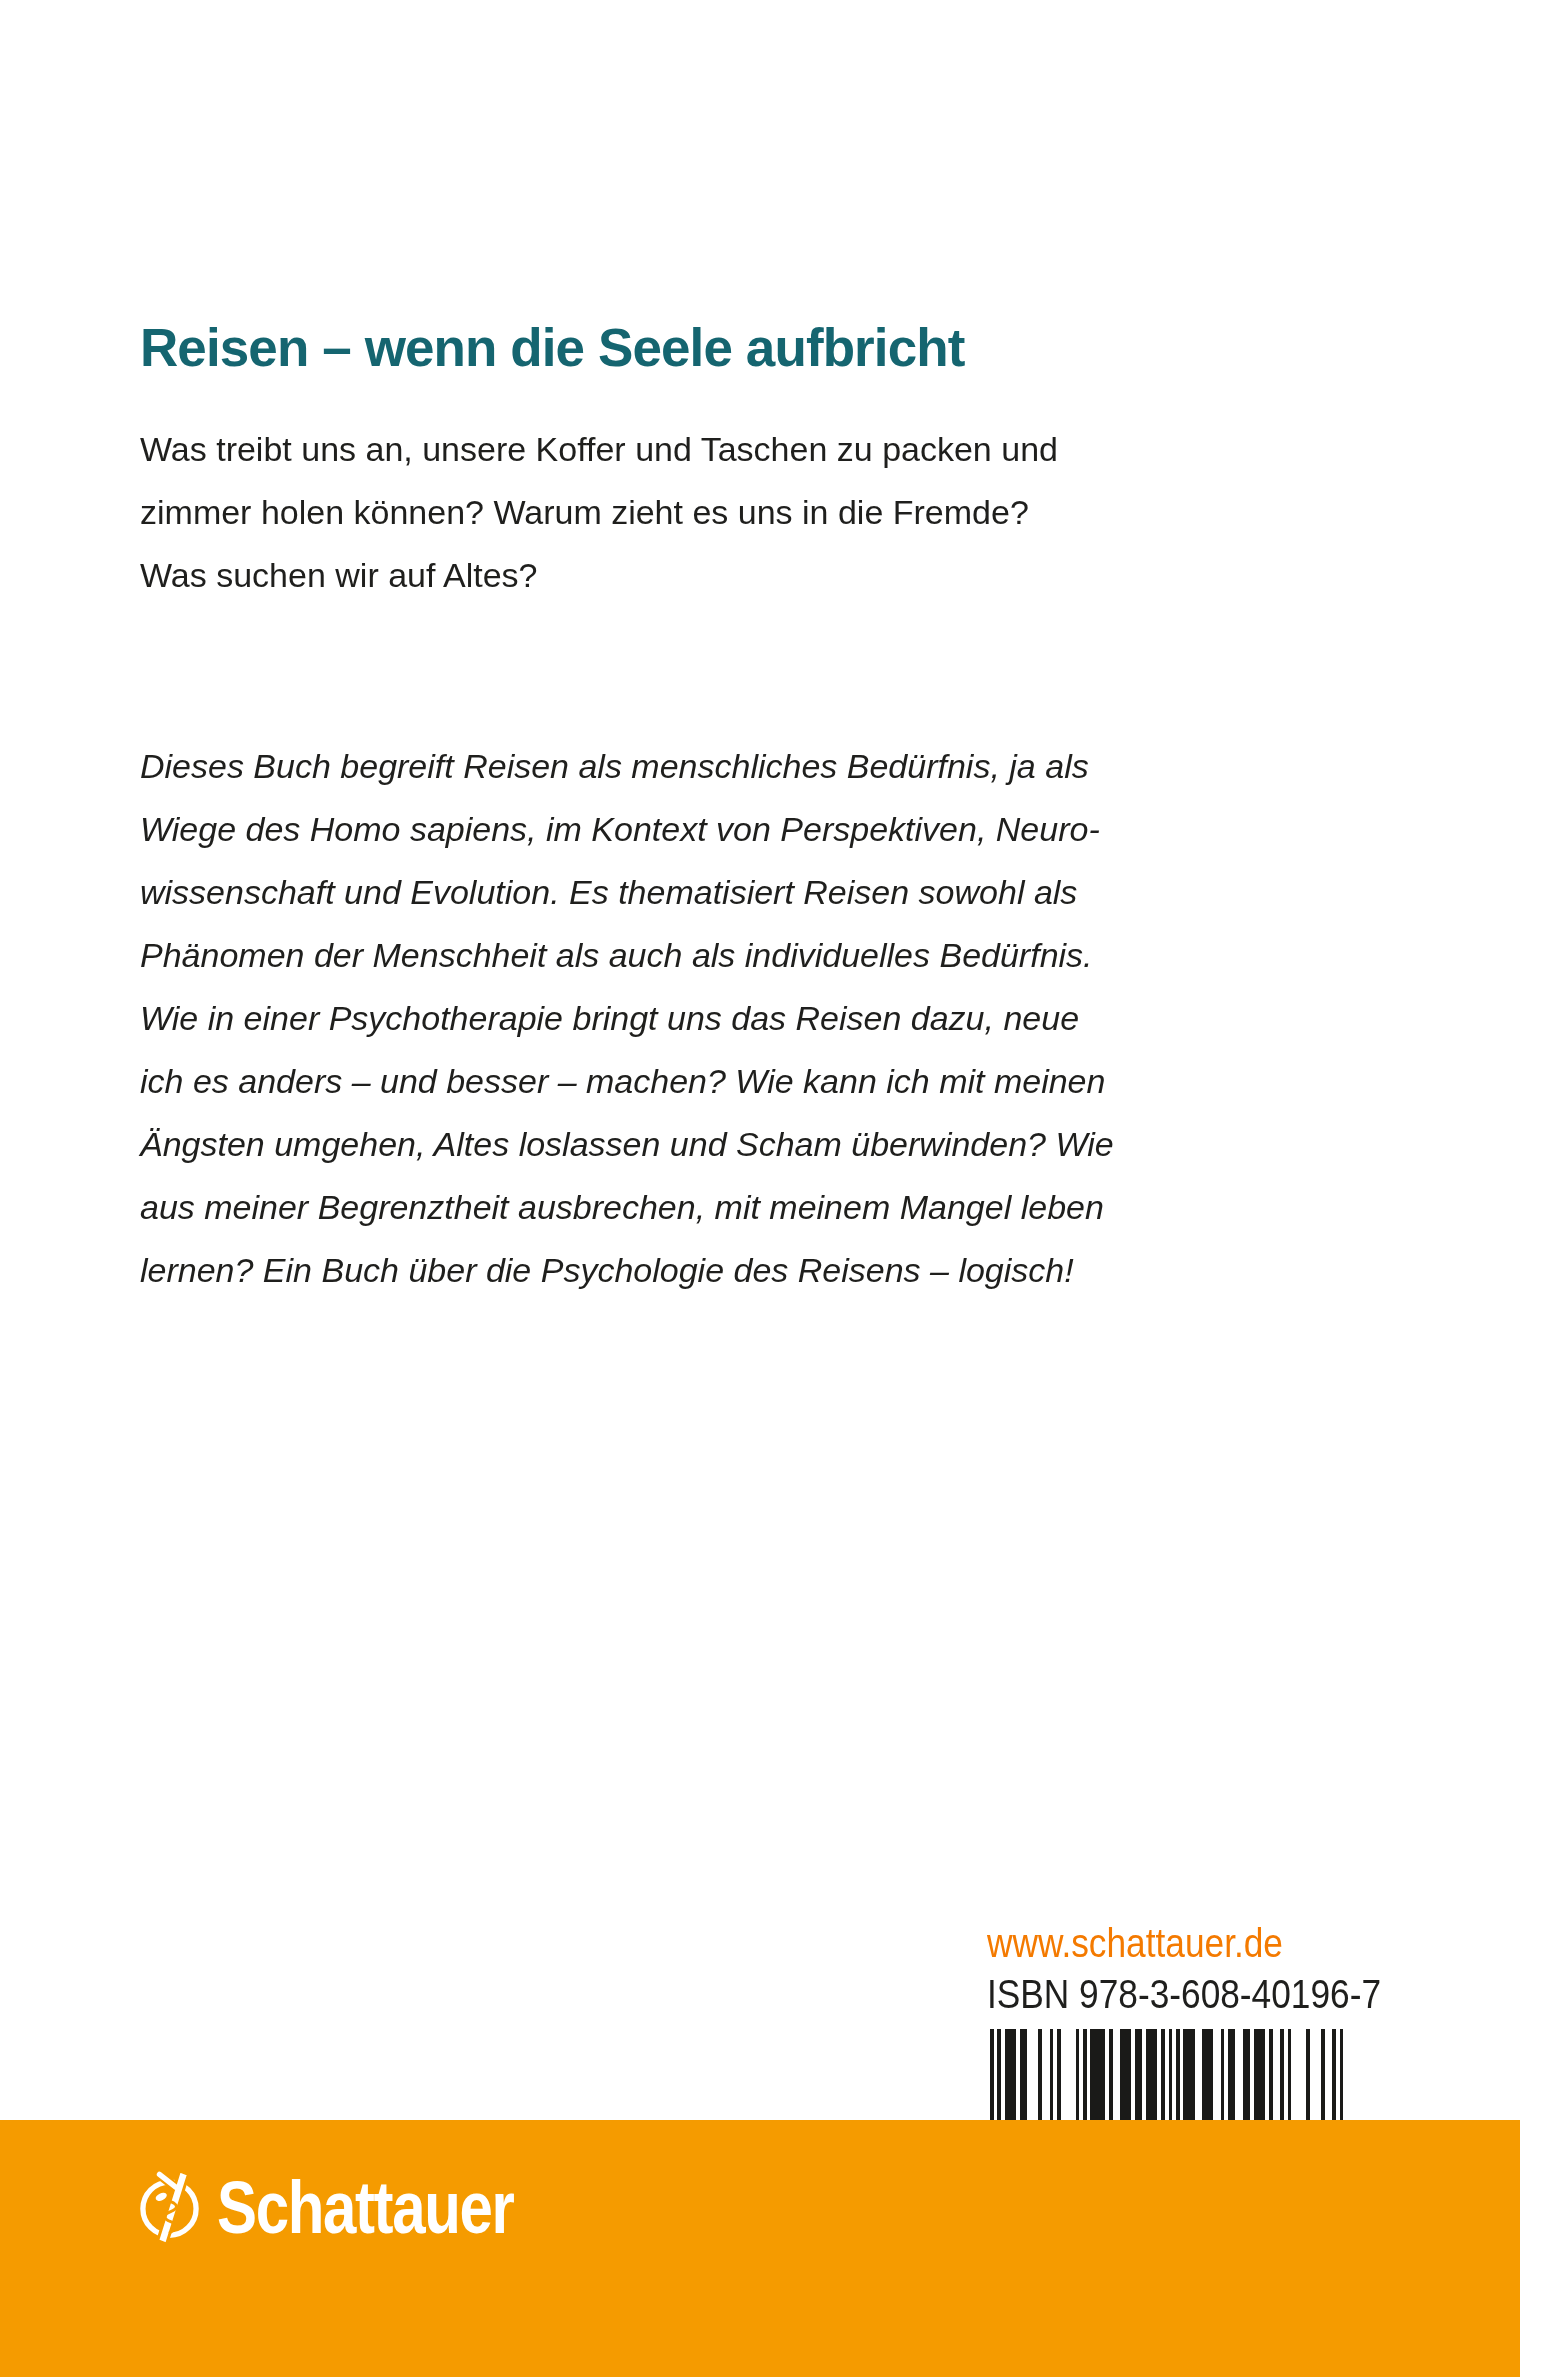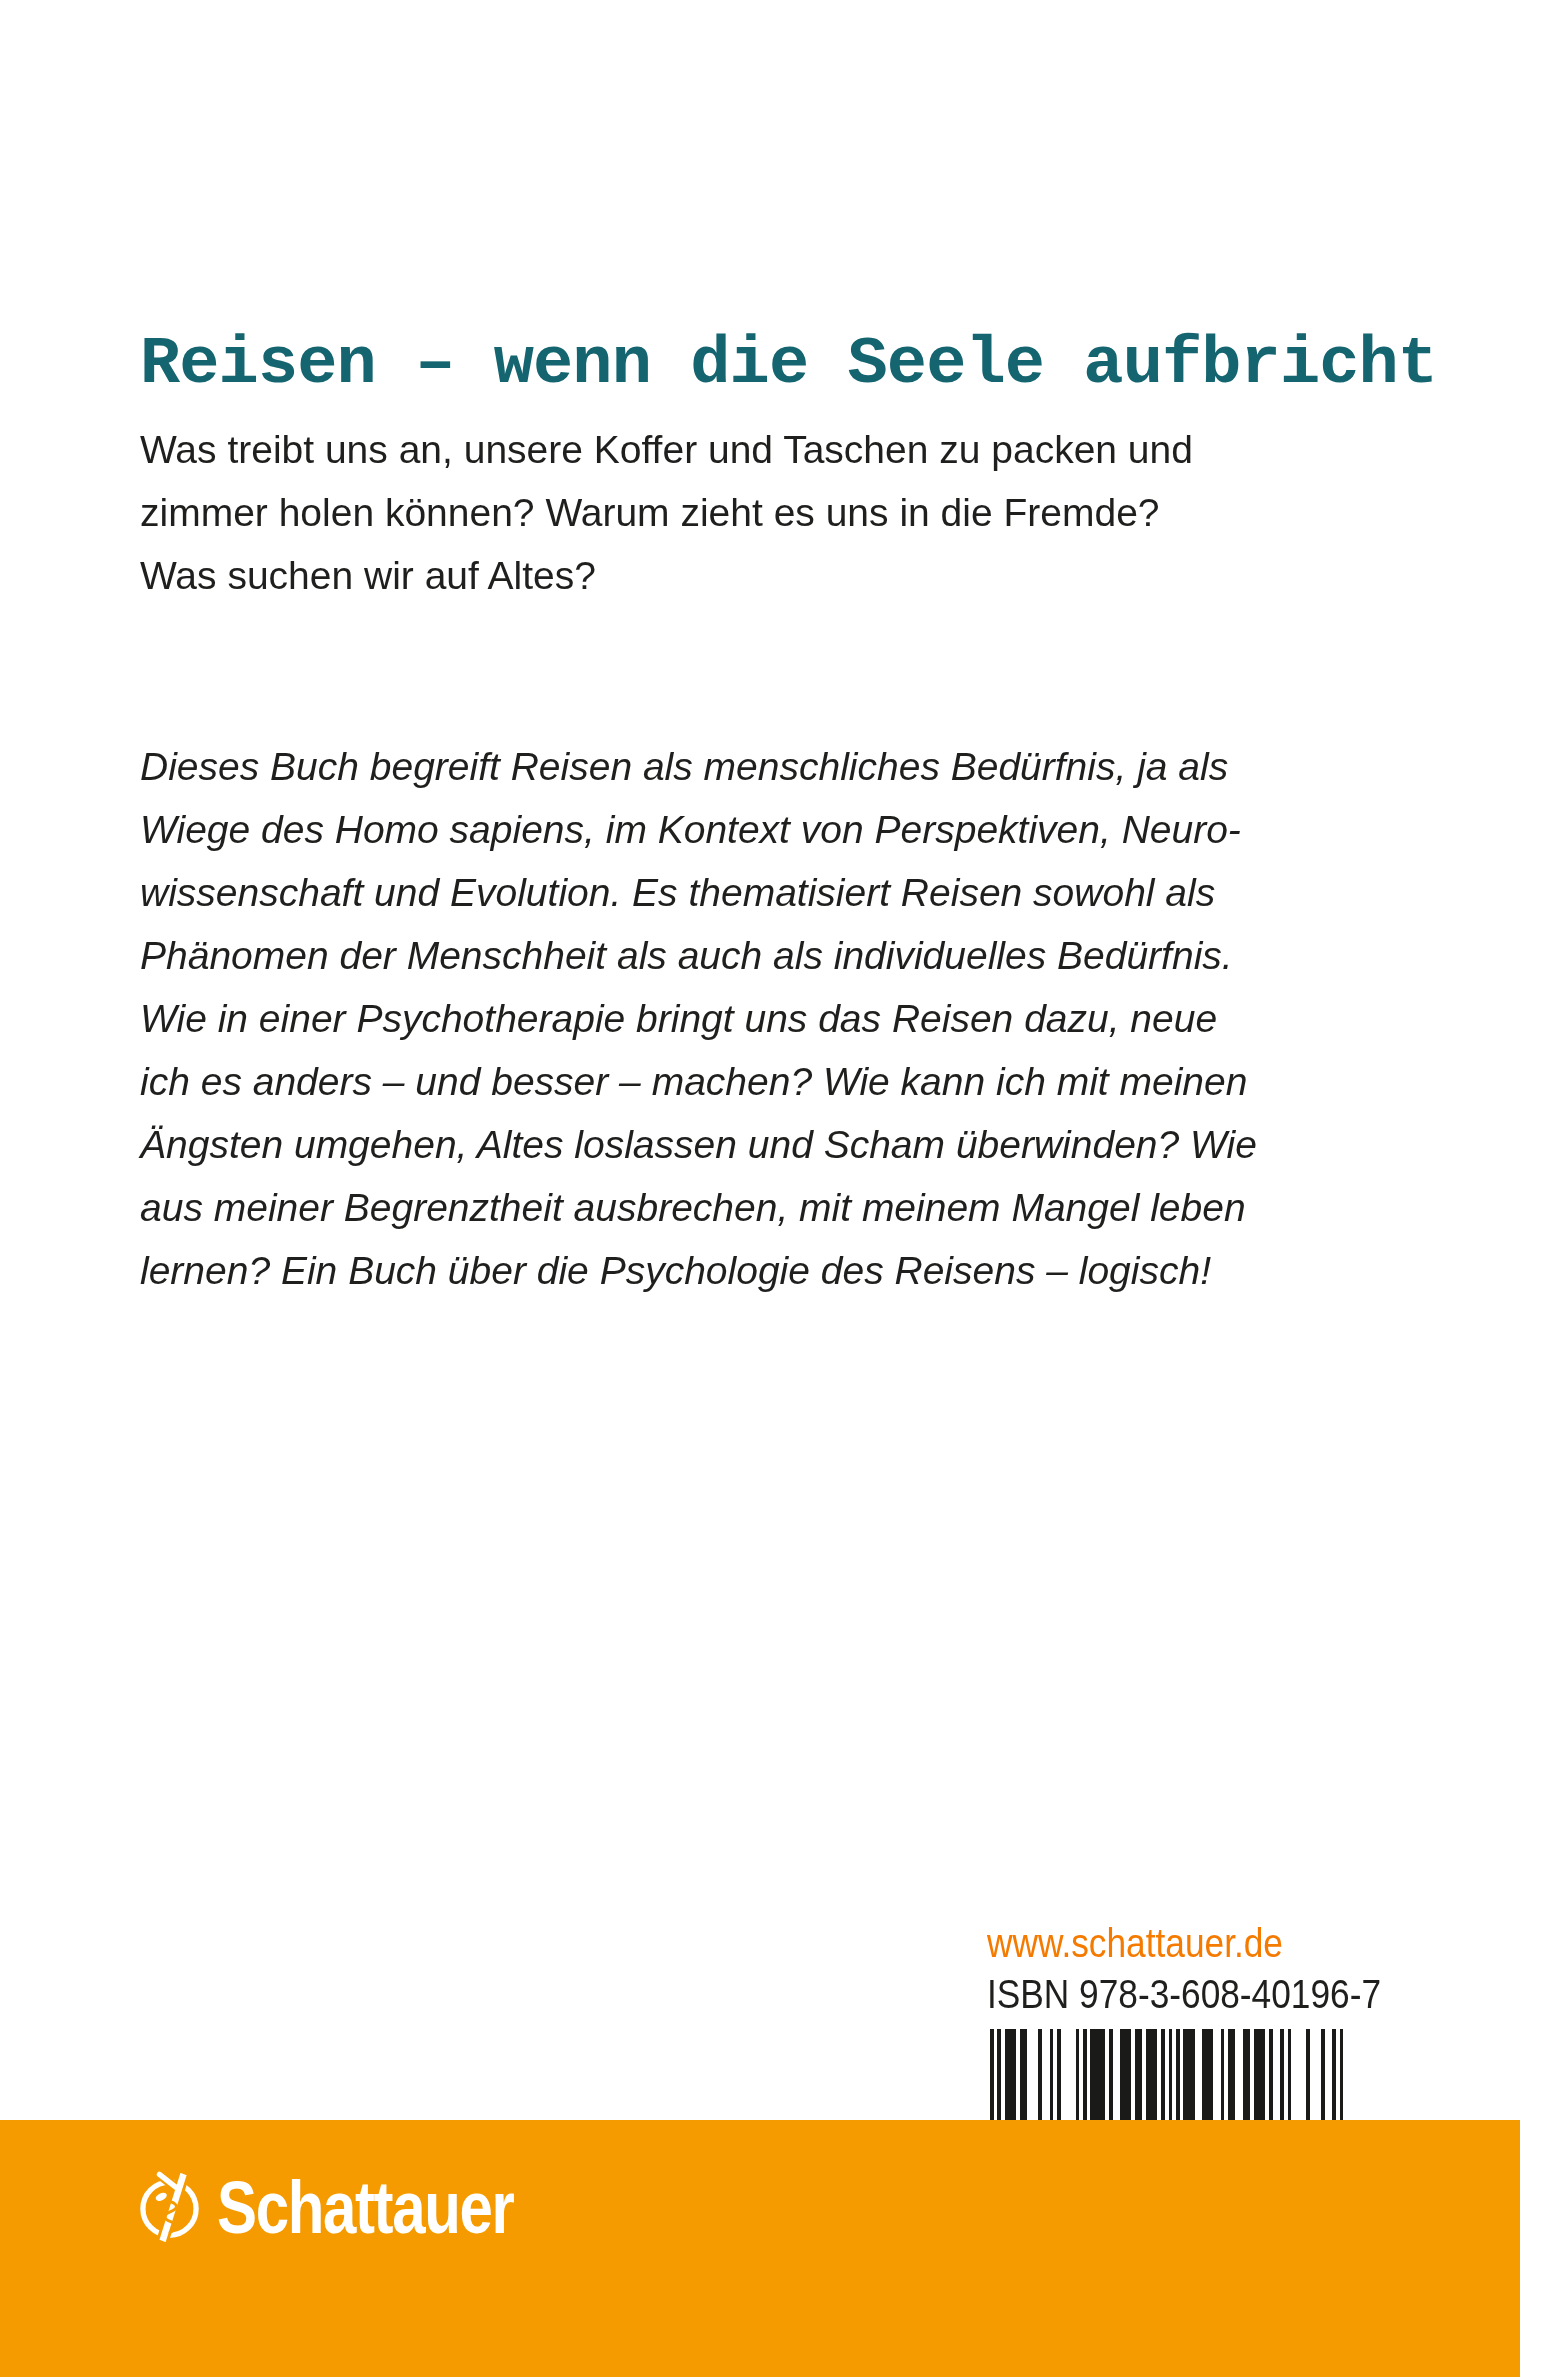--- a/index.html
+++ b/index.html
@@ -5,31 +5,31 @@
   html,body { margin:0; padding:0; background:#e8e8e8; }
   .page {
     position:relative;
     width:1542px; height:2377px;
     background:#ffffff;
     font-family:"Liberation Sans", sans-serif;
     overflow:hidden;
   }
   .heading {
     position:absolute; left:140px; top:283px;
-    font-family:Liberation Mono, monospace;
+    font-family:Liberation Sans, sans-serif;
     font-weight:bold;
-    font-size:67px; line-height:1.1;
+    font-size:53px; line-height:1.1;
     letter-spacing:-0.9px;
     color:var(--heading-teal,#156570);
     white-space:nowrap;
   }
   .para {
     position:absolute; left:140px; width:1354px;
     color:var(--body-text,#1f1f1d);
-    font-size:39px; line-height:63px;
+    font-size:34px; line-height:63px;
     font-weight:400;
   }
   .para .line { white-space:nowrap; height:63px; }
   #para1 { top:418px; }
   #para2 { top:735px;font-style:italic; }
 
   .website {
     position:absolute; left:987px; top:1919px;
     font-size:41px; line-height:48px;
     color:var(--link-orange,#f47a00);

